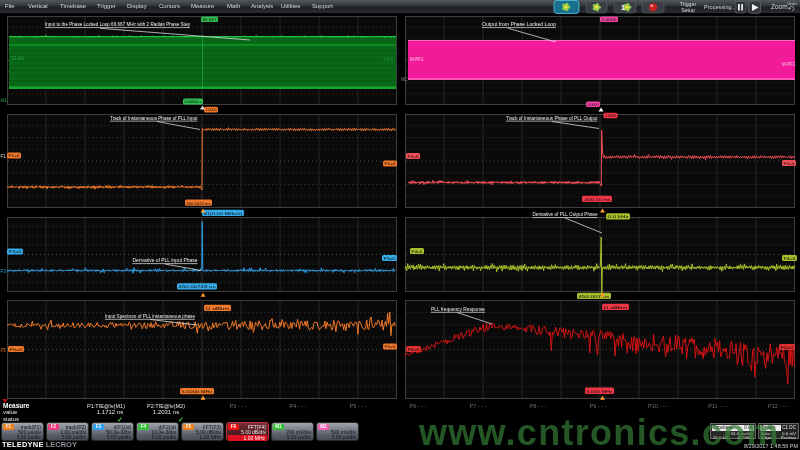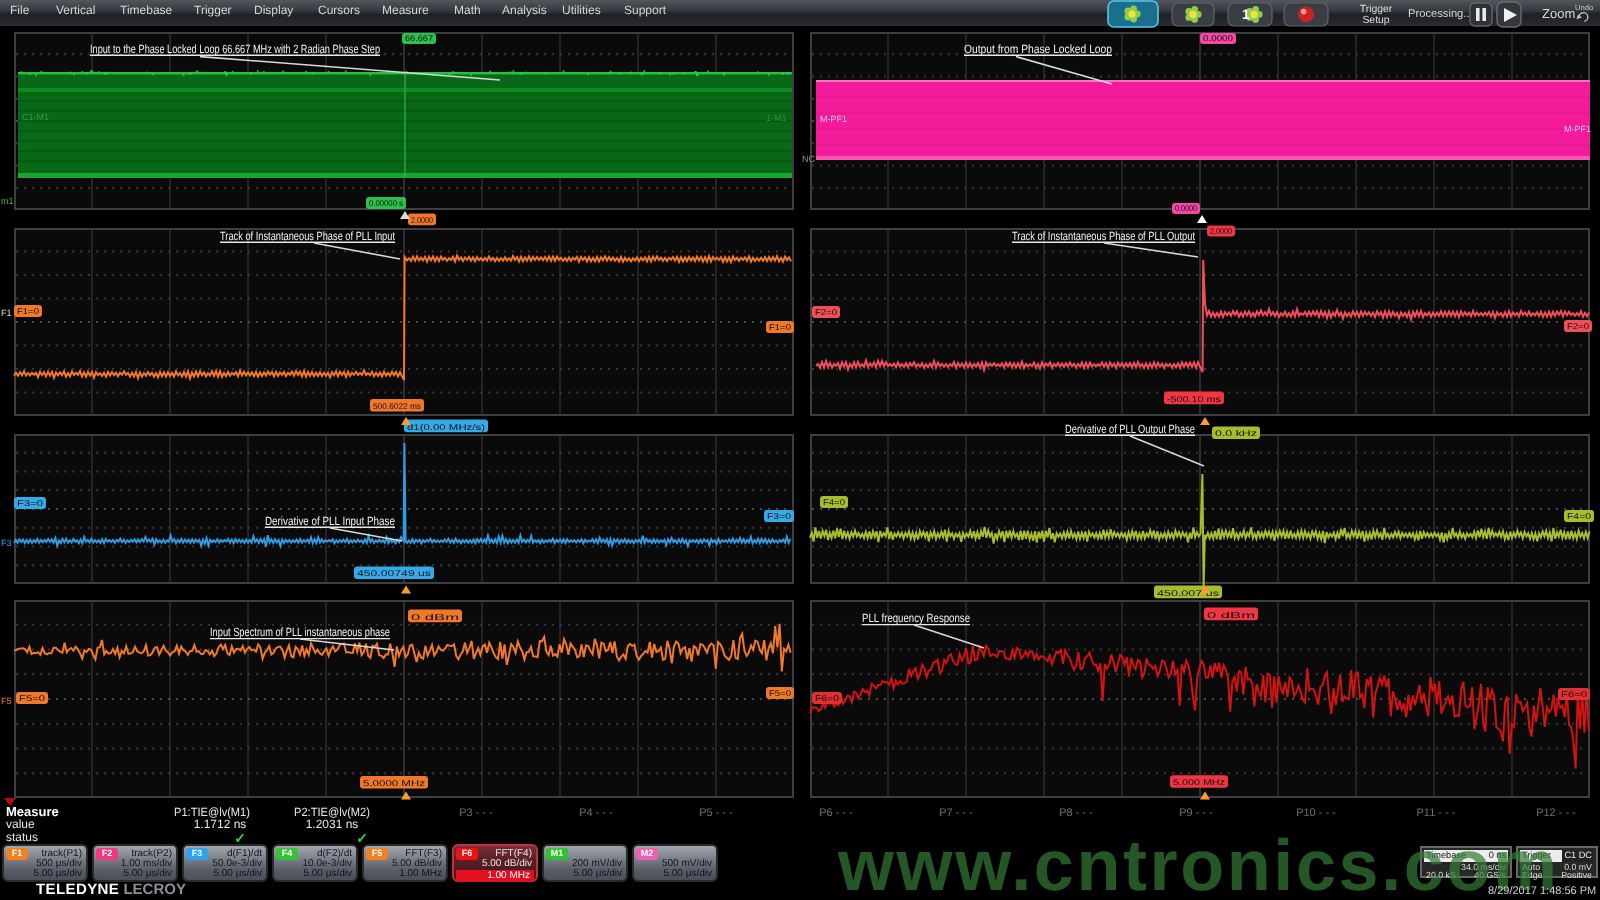--- a/index.html
+++ b/index.html
@@ -450,21 +450,21 @@
       <div style="position:absolute;left:1px;top:1px;width:11px;height:6px;background:#30c030;border-radius:1.5px;color:#fff;font-size:4.5px;font-weight:bold;text-align:center;line-height:6px;">M1</div>
       <div style="position:absolute;right:2px;top:6.8px;font-size:5px;line-height:5px;color:#10141e;">200 mV/div</div>
       <div style="position:absolute;right:2px;top:12px;font-size:5px;line-height:5px;color:#10141e;">5.00 μs/div</div>
     </div>
 <div style="position:absolute;left:316px;top:422px;width:43px;height:19px;background:linear-gradient(180deg,#a2a7af 0%,#7d828c 35%,#585d67 70%,#4a4e57 100%);border:1px solid #2a2a2a;border-radius:3px;box-sizing:border-box;">
       <div style="position:absolute;left:1px;top:1px;width:11px;height:6px;background:#f060b0;border-radius:1.5px;color:#fff;font-size:4.5px;font-weight:bold;text-align:center;line-height:6px;">M2</div>
       <div style="position:absolute;right:2px;top:6.8px;font-size:5px;line-height:5px;color:#10141e;">500 mV/div</div>
       <div style="position:absolute;right:2px;top:12px;font-size:5px;line-height:5px;color:#10141e;">5.00 μs/div</div>
     </div>
 
-<div style="position:absolute;left:18px;top:441px;font-size:7.5px;line-height:7.5px;font-weight:bold;">
+<div style="position:absolute;left:2px;top:441px;font-size:7.5px;line-height:7.5px;font-weight:bold;">
 <span style="color:#ffffff;letter-spacing:0.2px;">TELEDYNE</span> <span style="color:#8a8f98;">LECROY</span>
 </div>
 <div style="position:absolute;left:710px;top:423px;width:46px;height:16px;background:rgba(70,72,68,0.55);border:1px solid #666;box-sizing:border-box;">
  <div style="position:absolute;left:1px;top:1px;right:1px;height:5.5px;background:#ececec;color:#111;font-size:4.6px;line-height:5.5px;">
         <span style="float:left;padding-left:1px;">Timebase</span>
         <span style="float:right;padding-right:1px;">0 ns</span>
       </div>
  <div style="position:absolute;right:2px;top:7.2px;font-size:4.4px;color:#d6ddd4;">34.0 ms/div</div>
  <div style="position:absolute;left:2px;top:11.4px;font-size:4.4px;color:#d6ddd4;">20.0 kS</div>
  <div style="position:absolute;right:2px;top:11.4px;font-size:4.4px;color:#d6ddd4;">40 GS/s</div>

